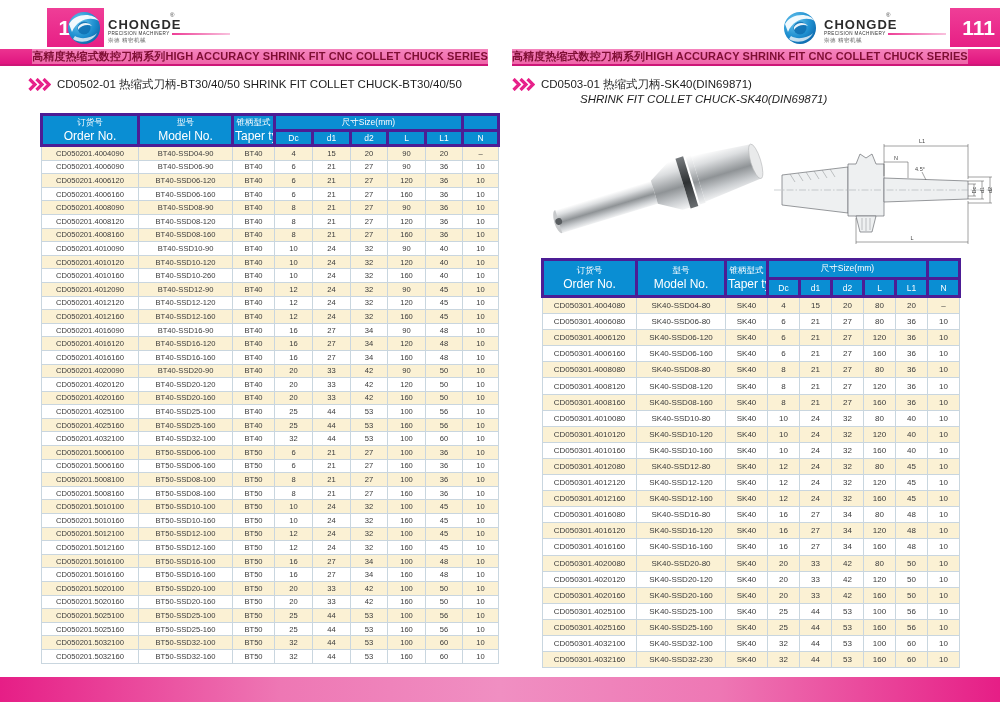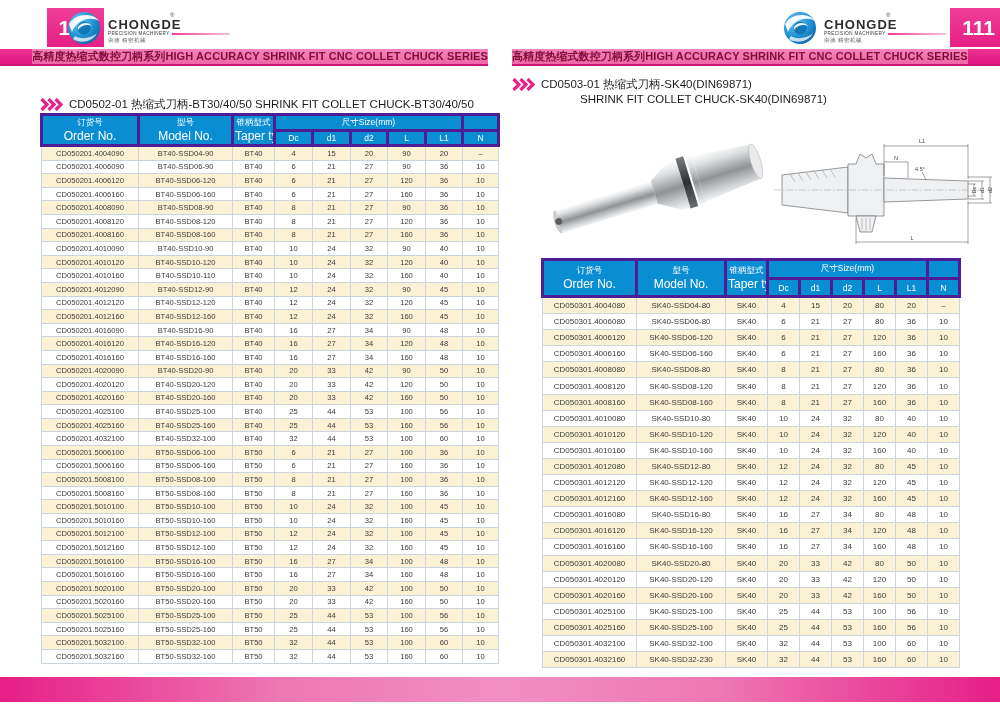--- a/index.html
+++ b/index.html
@@ -27,21 +27,21 @@
   .banner.left{left:0;width:488px;}
   .banner.right{left:512px;width:488px;}
   .banner-dark{width:40px;height:100%;background:linear-gradient(180deg,#ec3390,#e01580);}
   .banner-light{flex:1;height:100%;background:linear-gradient(180deg,#f584bd,#ef66a9);
                 display:flex;align-items:center;}
   .banner-light span{font-size:11px;font-weight:bold;color:#7e0e33;white-space:nowrap;letter-spacing:.1px;}
 
   
   .sec-title{position:absolute;display:flex;align-items:flex-start;gap:6px;color:#1d1d1d;}
   .sec-title .txt{font-size:11.5px;line-height:1.3;padding-top:1px;}
-  .sec-title .ind{padding-left:39px;}
+  .sec-title .ind{padding-left:39px;font-style:italic;}
   .chev{flex:0 0 auto;margin-top:2px;}
 
   
   table{border-collapse:collapse;table-layout:fixed;position:absolute;background:#fff;}
   th,td{border:1px solid #c9d6df;text-align:center;vertical-align:middle;overflow:hidden;white-space:nowrap;padding:0 1px;}
   thead th{background:#0a8ed3;color:#fff;font-weight:normal;border:3px solid #4c1d95;}
   thead .hcn{font-size:8.5px;line-height:1.35;}
   thead .hen{font-size:12px;line-height:1.2;}
   tbody td{color:#3a3a3a;background:#fff;}
   tbody tr:nth-child(odd) td{background:#fbf1d4;}
@@ -97,21 +97,21 @@
     </div>
   </div>
 
   <div class="banner left">
     <div class="banner-dark"></div>
     <div class="banner-light">
         <span>高精度热缩式数控刀柄系列HIGH ACCURACY SHRINK FIT CNC COLLET CHUCK SERIES</span>
       </div>
   </div>
 
-  <div class="sec-title" style="left:40px;top:76px;margin-top:20px;">
+  <div class="sec-title" style="left:28px;top:76px;">
     <svg class="chev" width="23" height="13" viewBox="0 0 23 13">
       <g fill="none" stroke="#e7218a" stroke-width="3.2">
         <path d="M1.5 1 L7 6.5 L1.5 12"></path>
           <path d="M8.5 1 L14 6.5 L8.5 12"></path>
           <path d="M15.5 1 L21 6.5 L15.5 12"></path>
       </g>
     </svg>
     <span class="txt">CD0502-01 热缩式刀柄-BT30/40/50 SHRINK FIT COLLET CHUCK-BT30/40/50</span>
   </div>
 
@@ -248,21 +248,21 @@
           <td>BT40</td>
           <td>10</td>
           <td>24</td>
           <td>32</td>
           <td>120</td>
           <td>40</td>
           <td>10</td>
         </tr>
         <tr>
           <td>CD050201.4010160</td>
-          <td>BT40-SSD10-110</td>
+          <td>BT40-SSD10-260</td>
           <td>BT40</td>
           <td>10</td>
           <td>24</td>
           <td>32</td>
           <td>160</td>
           <td>40</td>
           <td>10</td>
         </tr>
         <tr>
           <td>CD050201.4012090</td>

